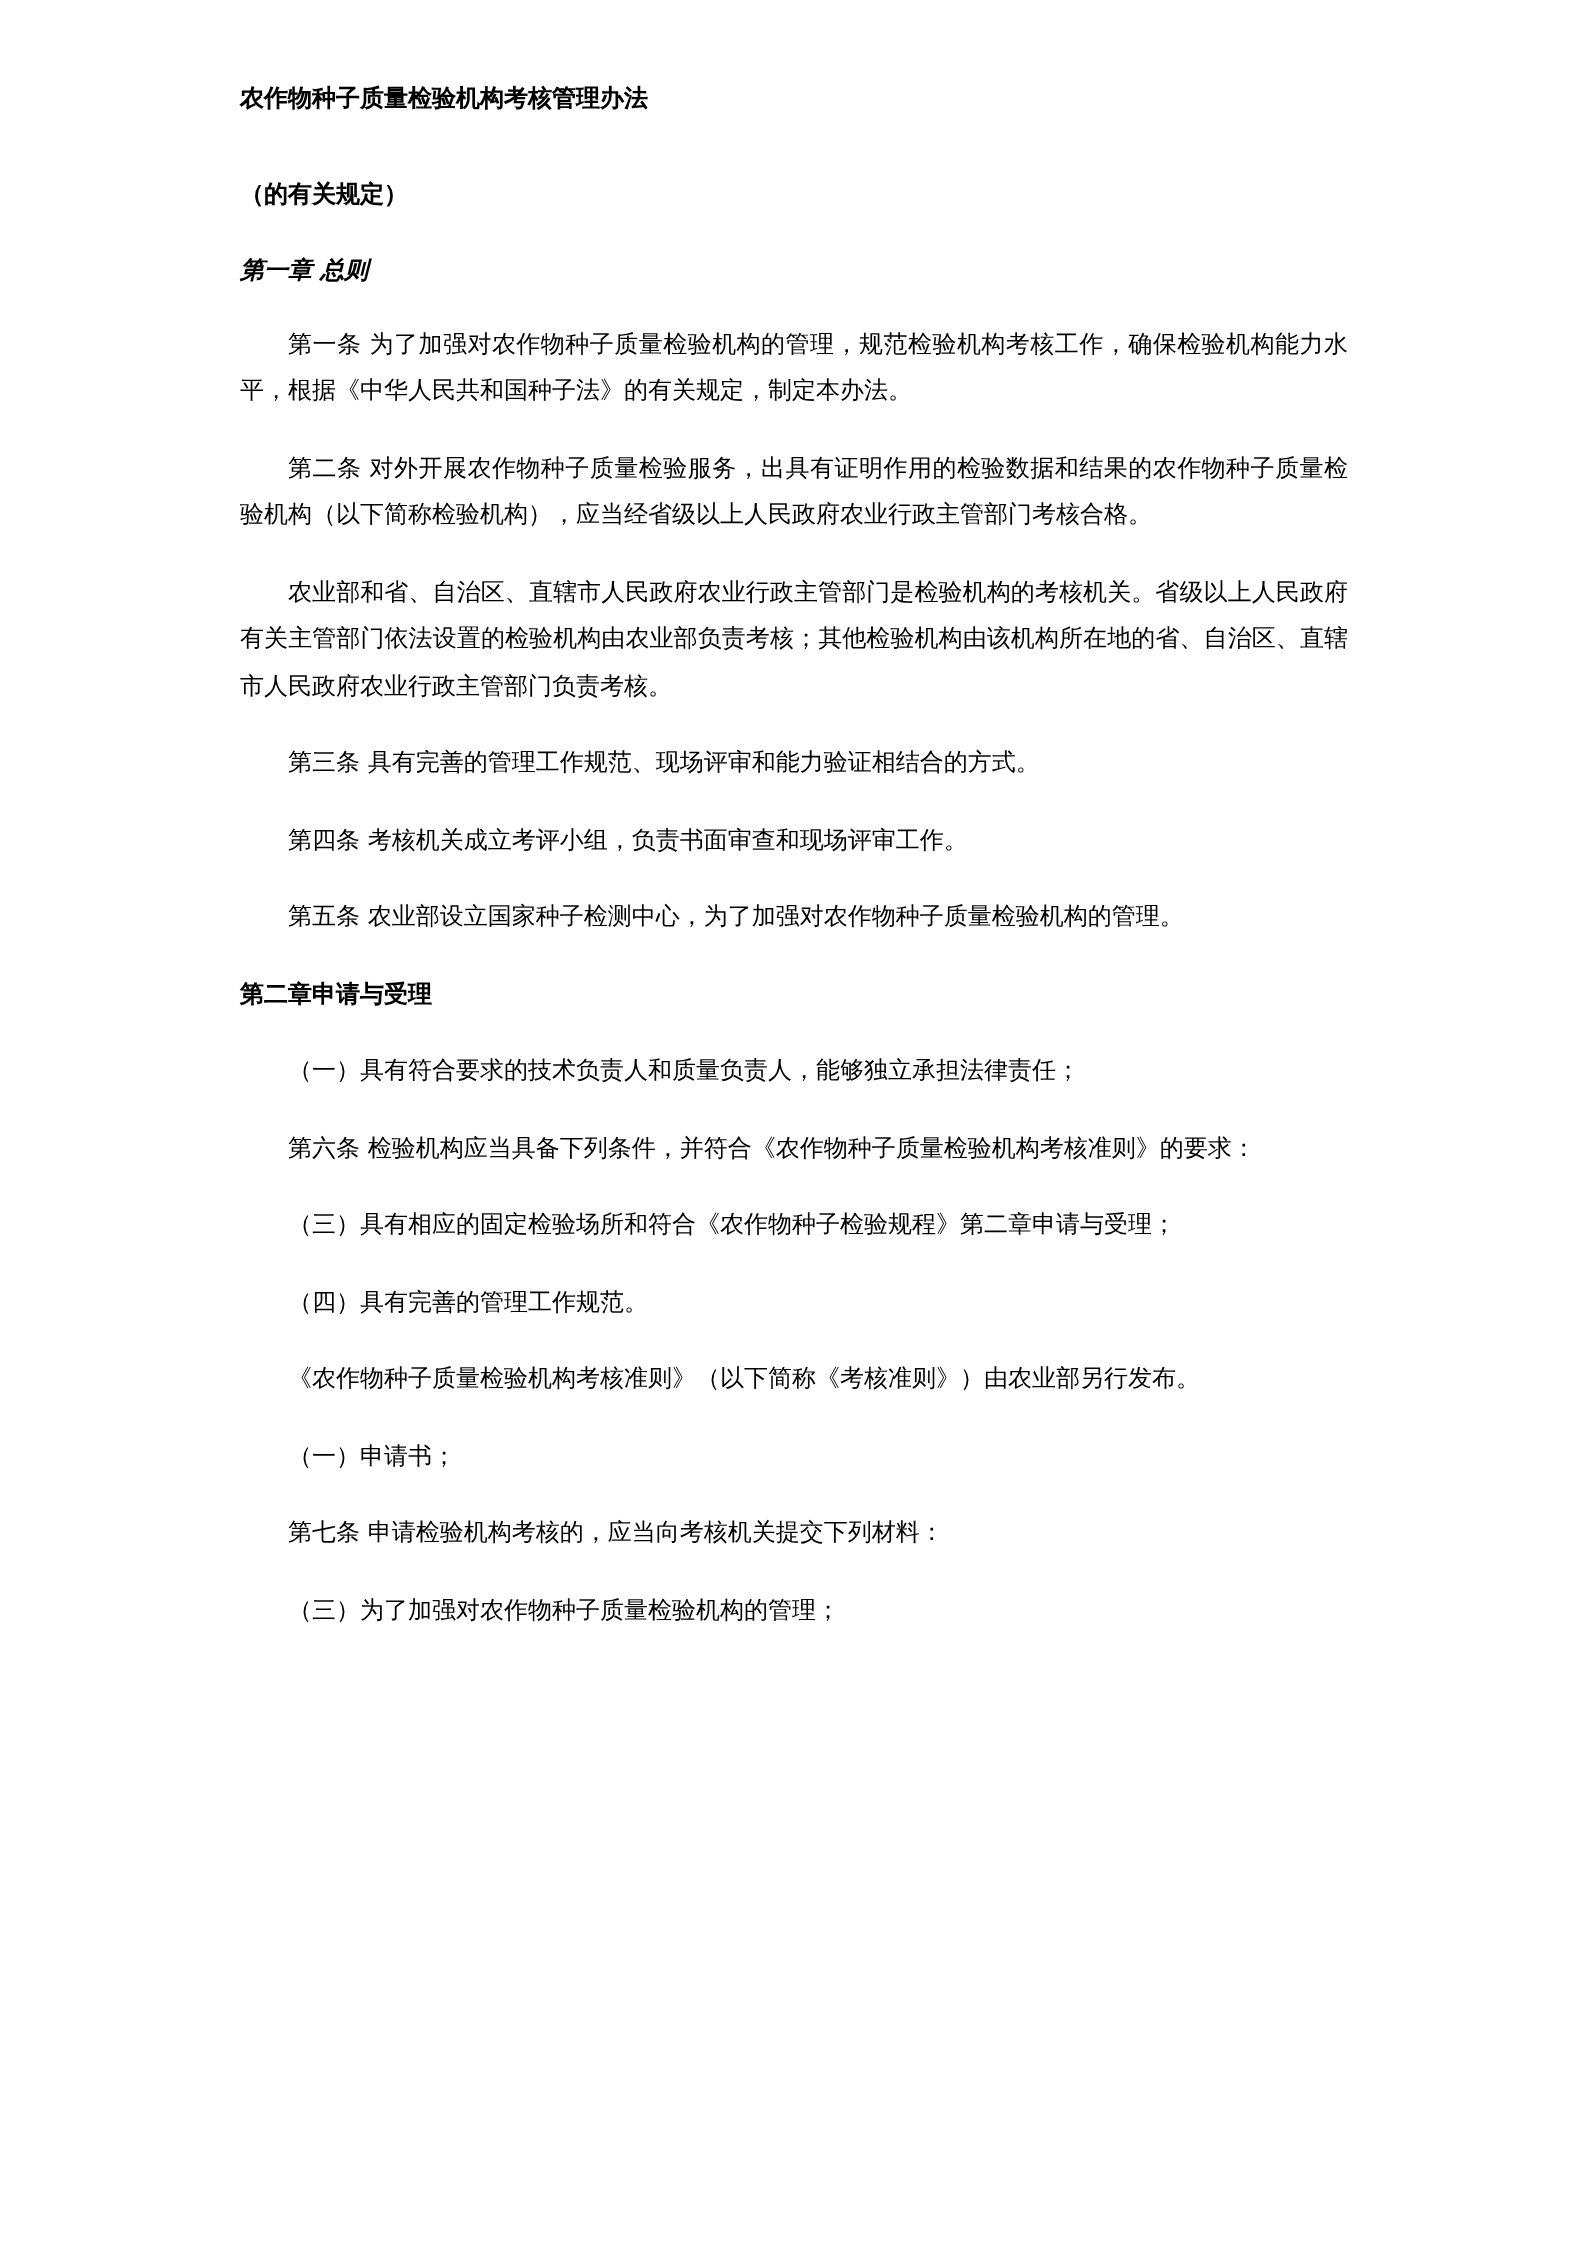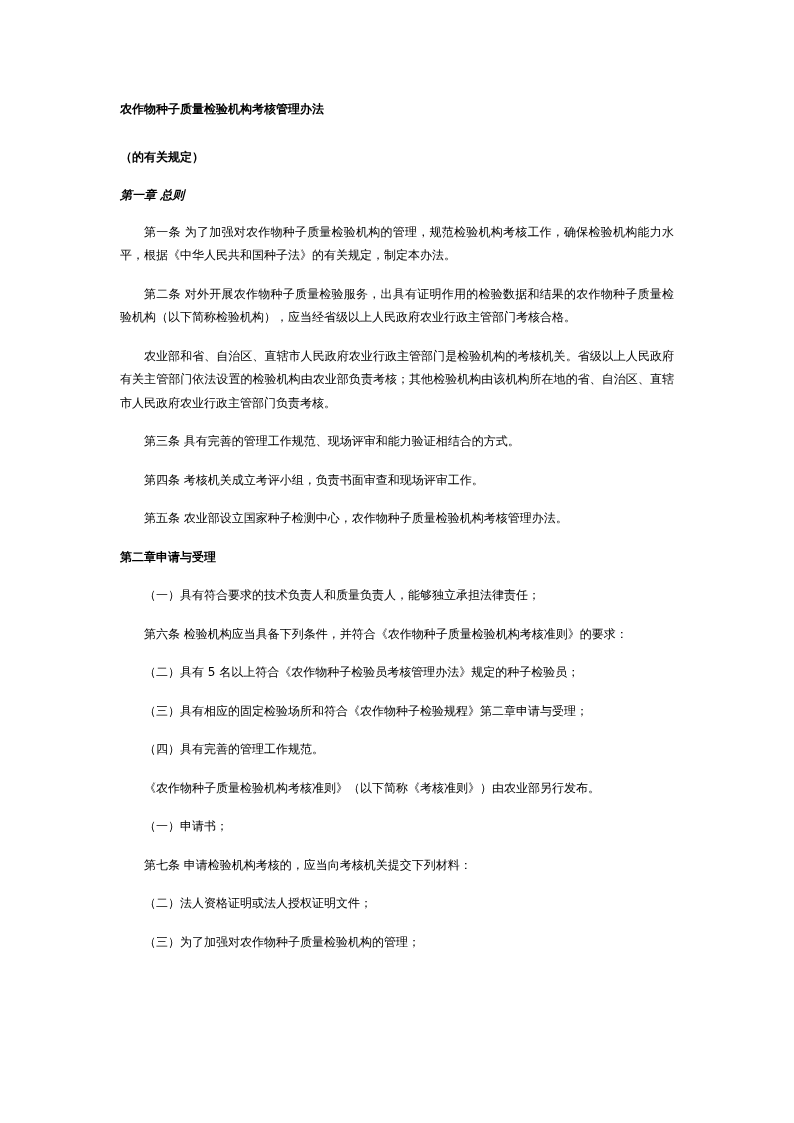--- a/index.html
+++ b/index.html
@@ -9,21 +9,21 @@
   }
   body {
     width: 794px;
     height: 1123px;
     overflow: hidden;
   }
   .page {
     box-sizing: border-box;
     width: 794px;
     height: 1123px;
-    padding: 98px 120px 0 120px;
+    padding: 38px 120px 0 120px;
     background: #ffffff;
     color: #000000;
     font-family: "DejaVu Sans", sans-serif;
     font-size: 12px;
     line-height: 23.5px;
   }
   .page p {
     margin: 0 0 15px 0;
     text-indent: 2em;
     text-align: justify;
@@ -50,28 +50,26 @@
   <p class="heading doc-title">农作物种子质量检验机构考核管理办法</p>
   <p class="heading">（的有关规定）</p>
 
   <p class="heading chapter-1-heading">第一章 总则</p>
 
   <p>第一条 为了加强对农作物种子质量检验机构的管理，规范检验机构考核工作，确保检验机构能力水平，根据《中华人民共和国种子法》的有关规定，制定本办法。</p>
   <p>第二条 对外开展农作物种子质量检验服务，出具有证明作用的检验数据和结果的农作物种子质量检验机构（以下简称检验机构），应当经省级以上人民政府农业行政主管部门考核合格。</p>
   <p>农业部和省、自治区、直辖市人民政府农业行政主管部门是检验机构的考核机关。省级以上人民政府有关主管部门依法设置的检验机构由农业部负责考核；其他检验机构由该机构所在地的省、自治区、直辖市人民政府农业行政主管部门负责考核。</p>
   <p>第三条 具有完善的管理工作规范、现场评审和能力验证相结合的方式。</p>
   <p>第四条 考核机关成立考评小组，负责书面审查和现场评审工作。</p>
-  <p>第五条 农业部设立国家种子检测中心，农作物种子质量检验机构考核管理办法。</p>
+  <p>第五条 农业部设立国家种子检测中心，为了加强对农作物种子质量检验机构的管理。</p>
 
   <p class="heading">第二章申请与受理</p>
 
   <p>（一）具有符合要求的技术负责人和质量负责人，能够独立承担法律责任；</p>
   <p>第六条 检验机构应当具备下列条件，并符合《农作物种子质量检验机构考核准则》的要求：</p>
-  <p>（二）具有 5 名以上符合《农作物种子检验员考核管理办法》规定的种子检验员；</p>
   <p>（三）具有相应的固定检验场所和符合《农作物种子检验规程》第二章申请与受理；</p>
   <p>（四）具有完善的管理工作规范。</p>
   <p>《农作物种子质量检验机构考核准则》（以下简称《考核准则》）由农业部另行发布。</p>
   <p>（一）申请书；</p>
   <p>第七条 申请检验机构考核的，应当向考核机关提交下列材料：</p>
-  <p>（二）法人资格证明或法人授权证明文件；</p>
   <p>（三）为了加强对农作物种子质量检验机构的管理；</p>
 
 </div>
 
 </body></html>

